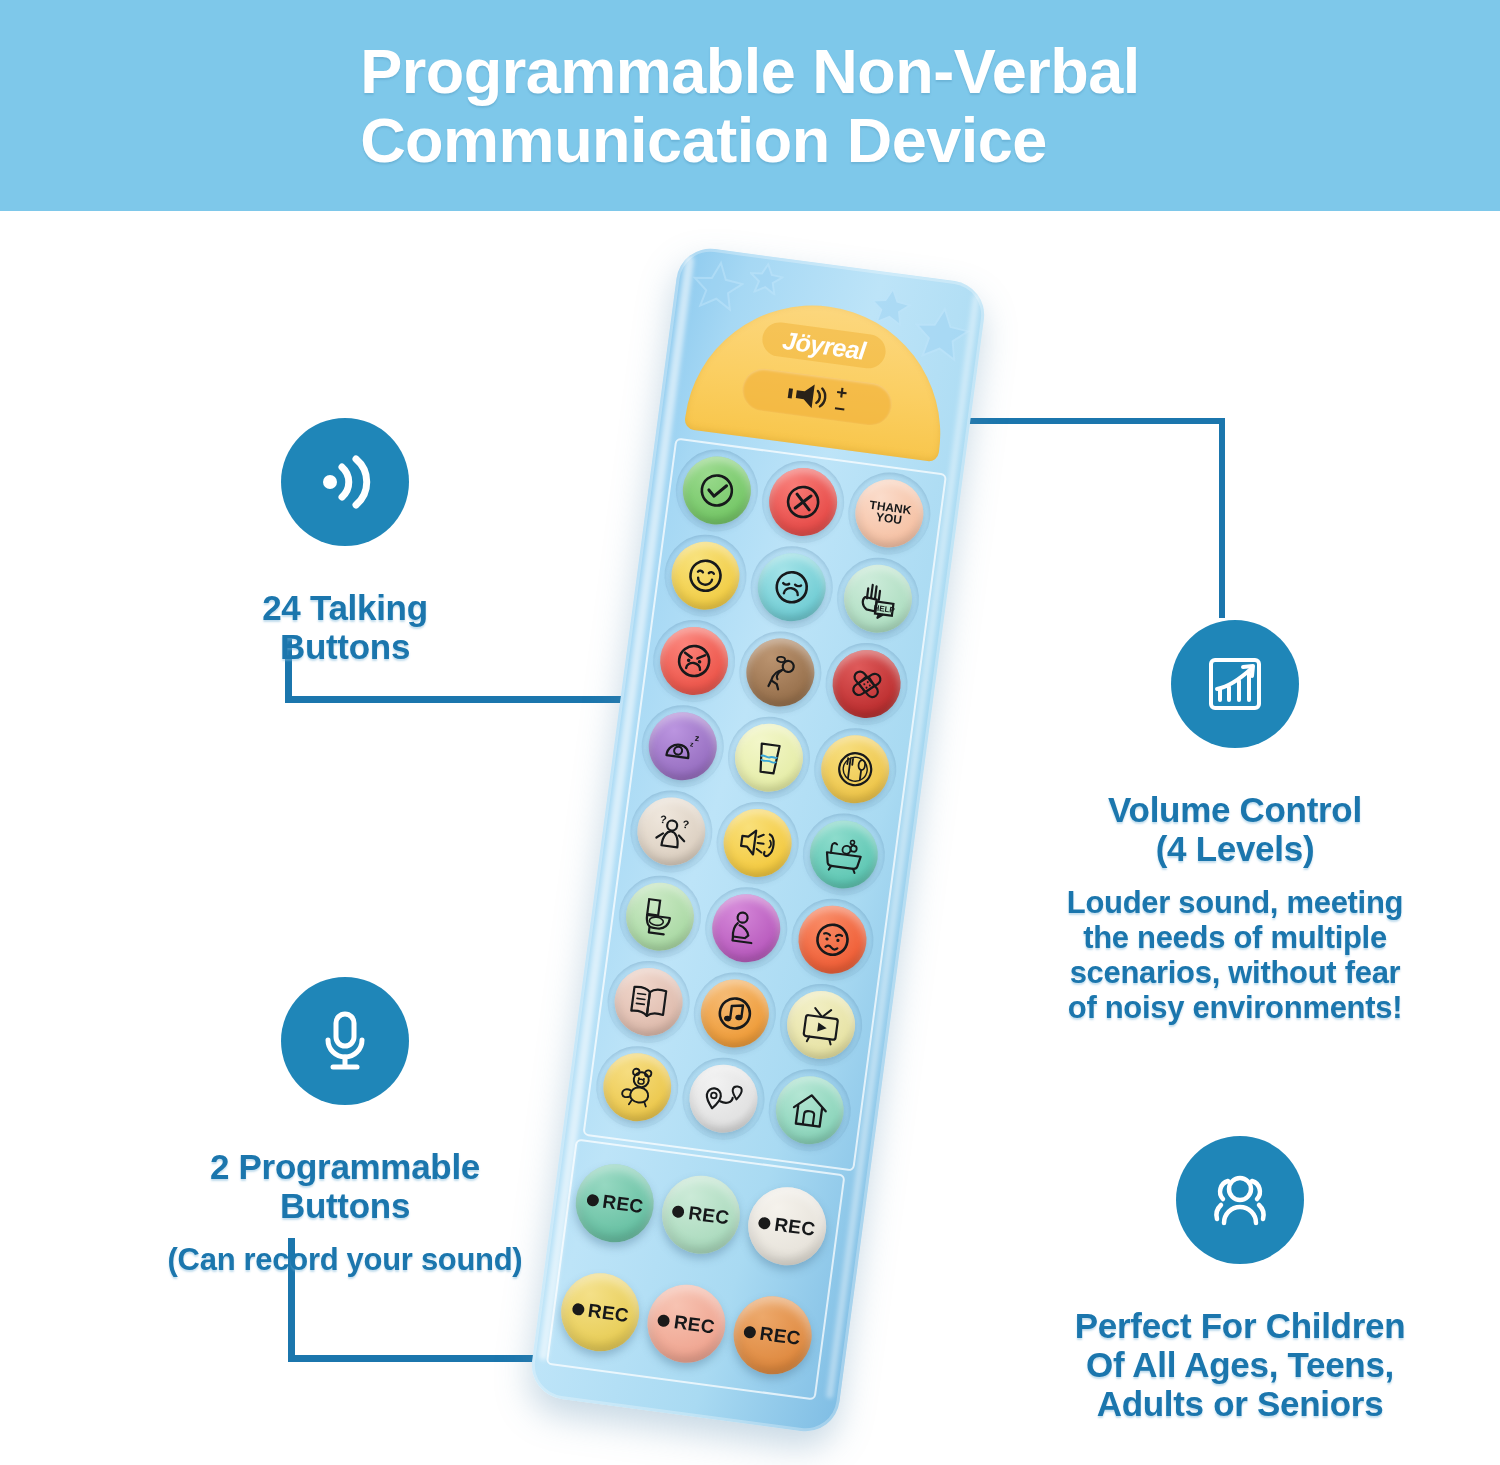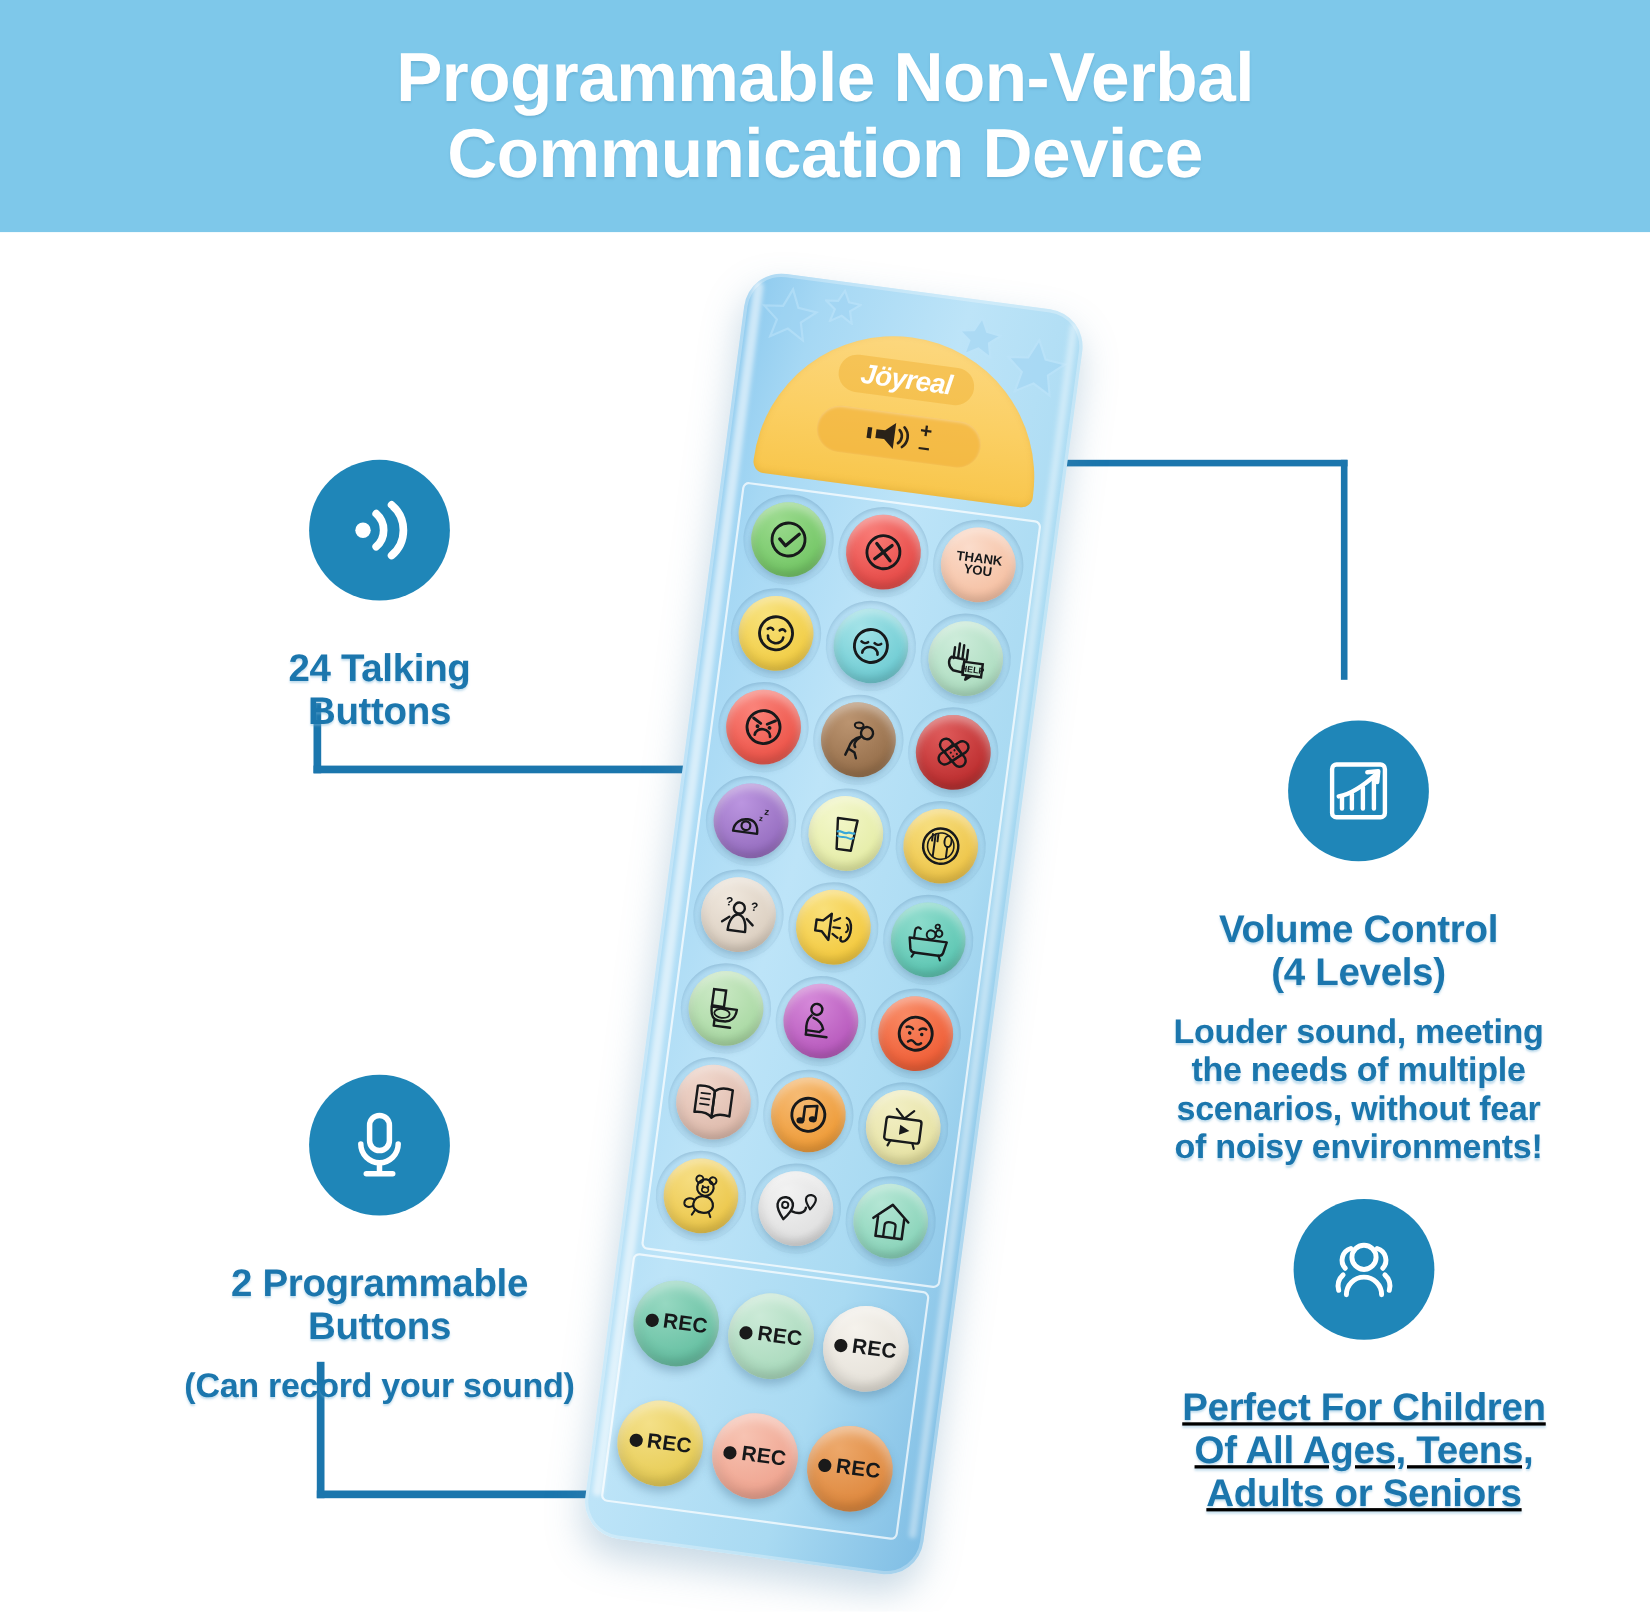--- a/index.html
+++ b/index.html
@@ -15,21 +15,20 @@
   #header-band{
     position:absolute;left:0;top:0;width:1500px;height:211px;
     background:#7ec8ea;
     display:flex;align-items:center;justify-content:center;
   }
   #header-title{
     color:#ffffff;
     font-size:63px;
     font-weight:bold;
     line-height:1.08;
-    text-align:center;
     letter-spacing:-0.5px;
     font-family:"Liberation Sans", sans-serif;
     white-space:pre-line;
     text-shadow:0 2px 2px rgba(60,130,170,.28);
   }
 
   
   .feature{position:absolute;text-align:center;}
   .feat-icon{
     width:128px;height:128px;border-radius:50%;
@@ -44,22 +43,22 @@
     margin-top:42px;
   }
   .feat-sub{
     color:#1b76ad;font-weight:bold;font-size:31px;line-height:1.13;
     white-space:pre-line;letter-spacing:-0.3px;margin-top:17px;
     text-shadow:0 2px 2px rgba(120,180,215,.45);
   }
 
   #feature-talking{left:150px;top:418px;width:390px;}
   #feature-programmable{left:110px;top:977px;width:470px;}
-  #feature-volume{left:1000px;top:655px;width:470px;}
-  #feature-audience{left:1005px;top:1090px;width:470px;text-decoration:underline;}
+  #feature-volume{left:1000px;top:620px;width:470px;}
+  #feature-audience{left:1005px;top:1136px;width:470px;}
 
   
   .conn{position:absolute;background:#1b76ad;}
   #conn-talking-v{left:285px;top:639px;width:7px;height:64px;}
   #conn-talking-h{left:285px;top:696px;width:363px;height:7px;}
 
   #conn-prog-v{left:288px;top:1238px;width:7px;height:124px;}
   #conn-prog-h{left:288px;top:1355px;width:258px;height:7px;}
 
   #conn-vol-h{left:900px;top:418px;width:325px;height:6px;}

